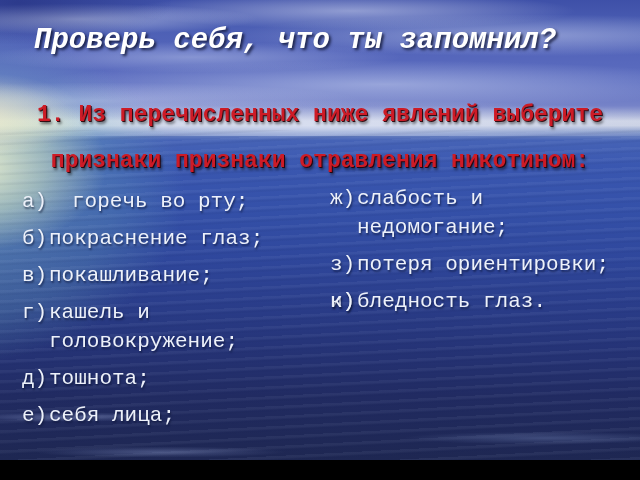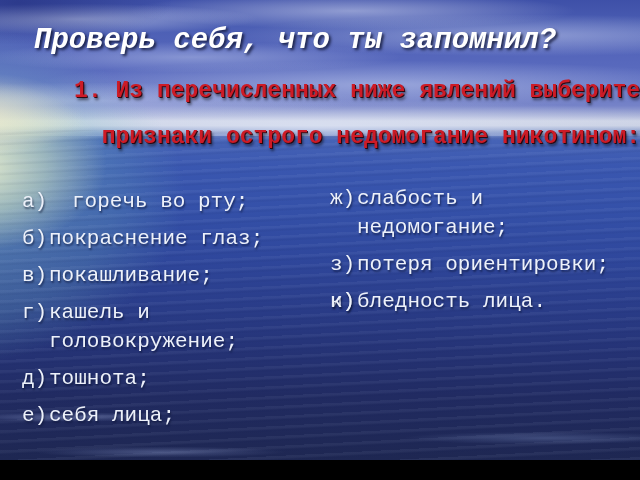--- a/index.html
+++ b/index.html
@@ -64,22 +64,22 @@
         transparent 6px, transparent 10px);
   }
   .title {
     position: absolute; left: 34px; top: 24px; width: 580px;
     font-size: 29px; font-weight: bold; font-style: italic;
     color: var(--title-color, #ffffff);
     text-shadow: 2px 2px 3px rgba(15,20,50,0.85);
     white-space: nowrap;
   }
   .question {
-    position: absolute; left: 0; top: 68px; width: 640px;
-    text-align: right;
+    position: absolute; left: 0; top: 92px; width: 640px;
+    text-align: center;
     font-size: 23px; font-weight: bold;
     line-height: 46px;
     color: var(--question-color, #cd1b26);
     text-shadow: 1px 1px 0 rgba(40,0,5,0.9), 2px 3px 3px rgba(0,0,0,0.55);
   }
   .options-col {
     position: absolute;
     font-size: 21px;
     line-height: 29px;
     color: var(--option-color, #edf1fa);
@@ -96,30 +96,30 @@
 
 <div id="slide">
   <div class="sky-clouds"></div>
   <div class="sun-glare"></div>
   <div class="water-texture"></div>
 
   <div class="title">Проверь себя, что ты запомнил?</div>
 
   <div class="question">
     <div>1. Из перечисленных ниже явлений выберите</div>
-    <div>признаки острого недомогание никотином:</div>
+    <div>признаки признаки отравления никотином:</div>
   </div>
 
   <div class="options-col col-left" id="col-left">
       <div class="option-item tabbed"><span class="marker">а)</span><span>горечь во рту;</span></div>
       <div class="option-item"><span class="marker">б)</span><span>покраснение глаз;</span></div>
       <div class="option-item"><span class="marker">в)</span><span>покашливание;</span></div>
       <div class="option-item"><span class="marker">г)</span><span>кашель и<br>головокружение;</span></div>
       <div class="option-item"><span class="marker">д)</span><span>тошнота;</span></div>
       <div class="option-item"><span class="marker">е)</span><span>себя лица;</span></div>
     </div>
   <div class="options-col col-right" id="col-right">
       <div class="option-item"><span class="marker">ж)</span><span>слабость и<br>недомогание;</span></div>
       <div class="option-item"><span class="marker">з)</span><span>потеря ориентировки;</span></div>
       <div class="option-item"><span class="marker">и)</span></div>
-      <div class="option-item"><span class="marker">к)</span><span>бледность лица.</span></div>
+      <div class="option-item"><span class="marker">к)</span><span>бледность глаз.</span></div>
     </div>
 </div>
 
 </body></html>

